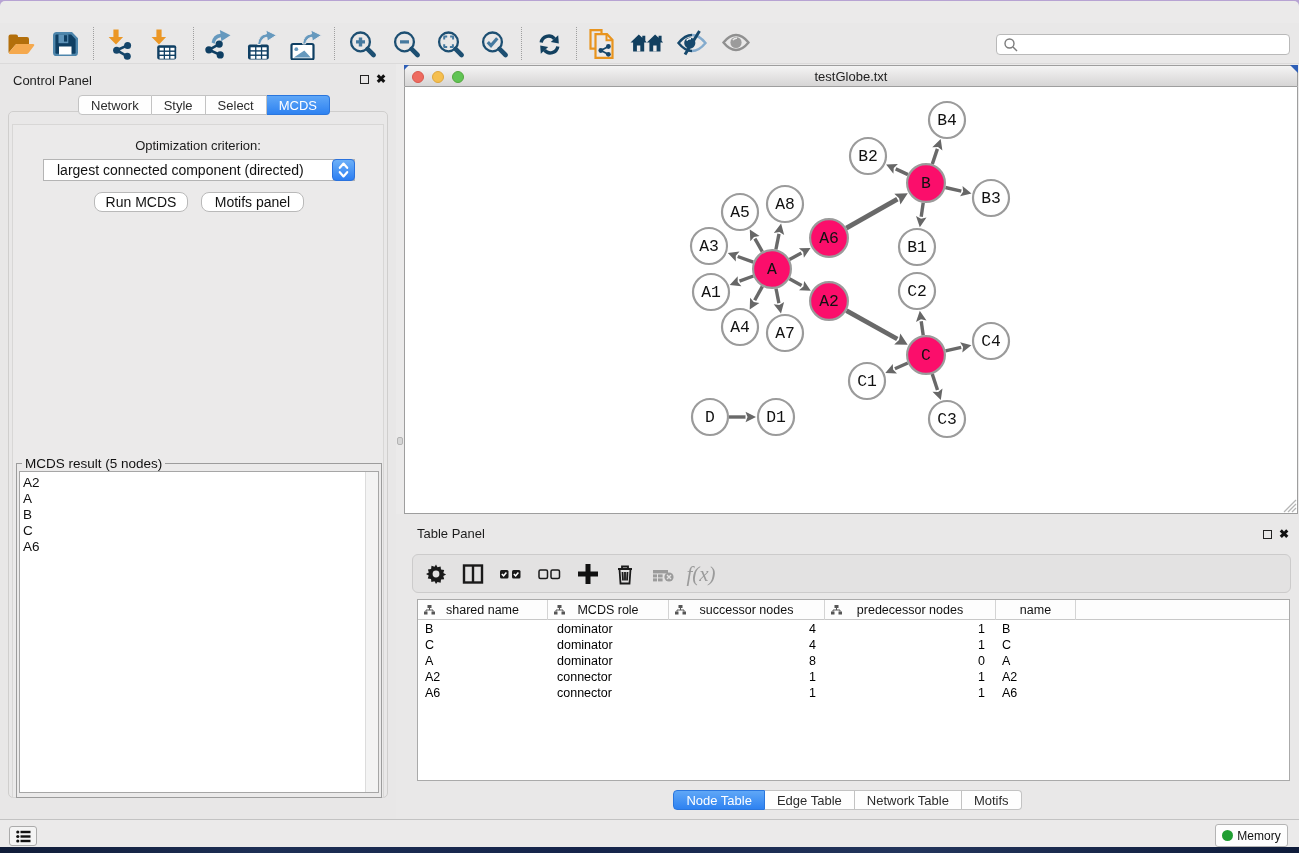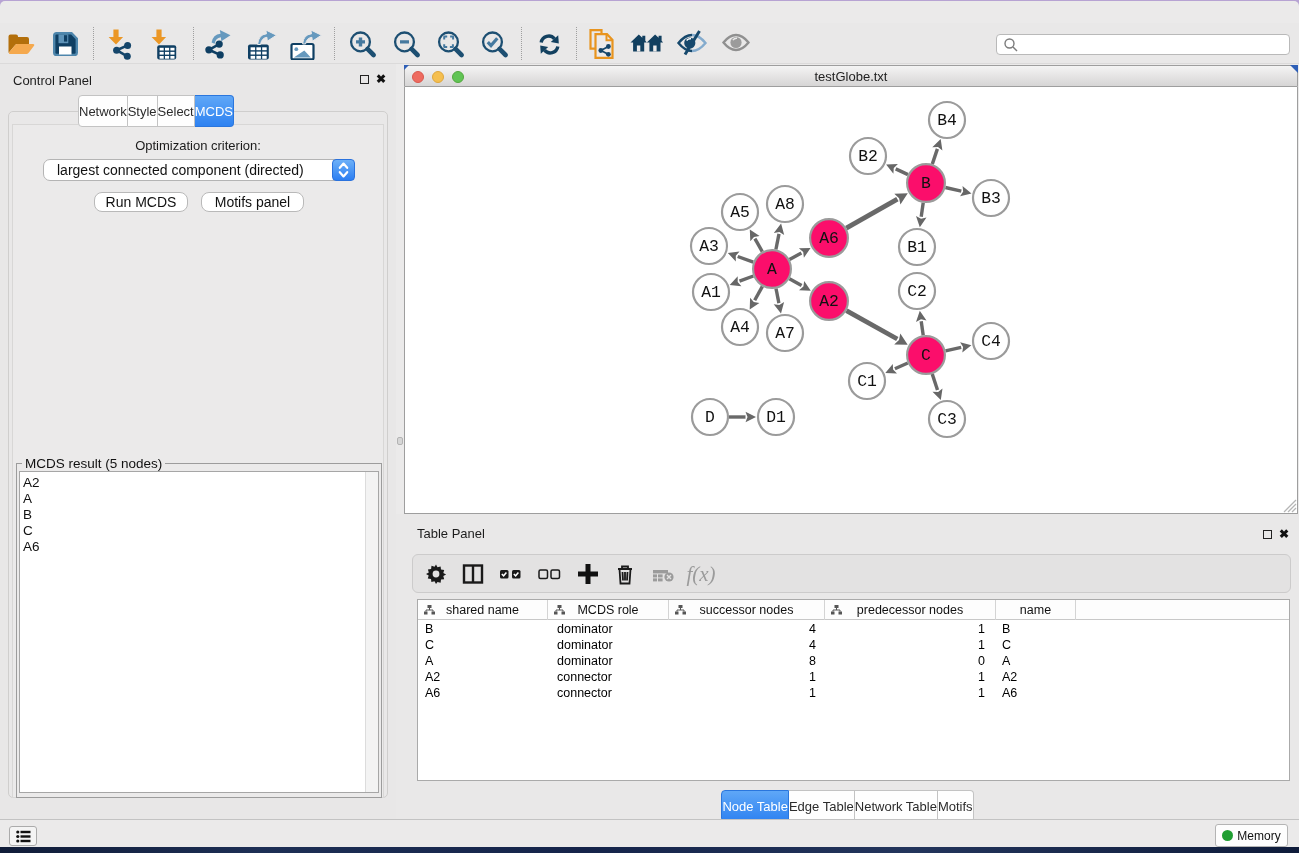--- a/index.html
+++ b/index.html
@@ -19,28 +19,28 @@
 
 .toolbar { position:absolute; left:0; top:22px; width:1299px; height:41px; background:#e9e8e8; border-bottom:1px solid #dbdada; }
 .tsep { position:absolute; top:4px; height:33px; width:0; border-left:1px dotted #9f9f9f; }
 .searchbox { position:absolute; left:996px; top:11px; width:294px; height:21px; background:#fff; border:1px solid #b9b9b9; border-radius:4px; }
 
 .cpanel { position:absolute; left:0; top:63px; width:396px; height:755px; background:#e8e7e7; }
 .paneltitle { position:absolute; font-size:13px; color:#1d1d1d; }
 .wbtn { position:absolute; width:9px; height:9px; border:1.5px solid #222; display:inline-block; }
 .wclose { position:absolute; font-size:12px; color:#111; font-weight:bold; }
 .tabs { position:absolute; display:flex; }
-.tab { height:32px; background:#fefefe; border:1px solid #c3c3c3; border-left:none; font-size:13px; color:#2c2c2c; display:flex; align-items:center; justify-content:center; padding:0 0; }
+.tab { height:20px; background:#fefefe; border:1px solid #c3c3c3; border-left:none; font-size:13px; color:#2c2c2c; display:flex; align-items:center; justify-content:center; padding:0 12px; }
 .tab.first { border-left:1px solid #c3c3c3; border-radius:4px 0 0 4px; }
 .tab.last { border-radius:0 4px 4px 0; }
 .tab.sel { background:linear-gradient(#5fa7f7,#2e82f1); border-color:#2a76dd; color:#fff; }
 .cp-content { position:absolute; left:8px; top:47px; width:380px; height:687px; background:#e9e8e8; border:1px solid #cfcecd; border-radius:5px; }
 .cp-inner { position:absolute; width:372px; height:674px; background:#ebeaea; border:1px solid #d8d7d6; }
 .optlabel { position:absolute; left:0; width:100%; text-align:center; font-size:13px; color:#1b1b1b; }
-.combo { position:absolute; left:43px; top:95px; width:312px; height:22px; background:#fff; border:1px solid #b4b4b4; border-radius:7px; font-size:14px; color:#111;padding-left:15px; }
+.combo { position:absolute; left:43px; top:95px; width:312px; height:22px; background:#fff; border:1px solid #b4b4b4; border-radius:0; font-size:14px; color:#111;padding-left:15px; }
 .combo .ctext { position:absolute; left:13px; top:2px; }
 .combo .stepper { position:absolute; right:-1px; top:-1px; width:23px; height:22px; border-radius:4px; background:linear-gradient(#6cb0f8,#2d7ff2); border:0.5px solid #2a72dd; }
 .btn { position:absolute; height:20px; background:#fff; border:1px solid #b9b9b9; border-radius:8px; font-size:14px; color:#111; display:flex; align-items:center; justify-content:center; }
 .groupbox { position:absolute; left:16px; top:399px; width:366px; height:335px; border:1px solid #9c9c9c; }
 .grouplabel { position:absolute; left:5px; top:-8px; background:#ebeaea; padding:0 3px; font-size:13.5px; color:#111; }
 .listbox { position:absolute; left:2px; top:7px; width:360px; height:322px; background:#fff; border:1px solid #a6a6a6; font-size:13.5px; color:#111; padding-top:3px; }
 .listbox .li { padding-left:3px; height:16px; line-height:16px; }
 .scrolltrack { position:absolute; right:0; top:0; width:13px; height:100%; background:#f3f3f3; border-left:1px solid #dcdcdc; }
 .splitgrip { position:absolute; background:#d6d6d6; border:1px solid #b3b3b3; border-radius:2px; }
 

